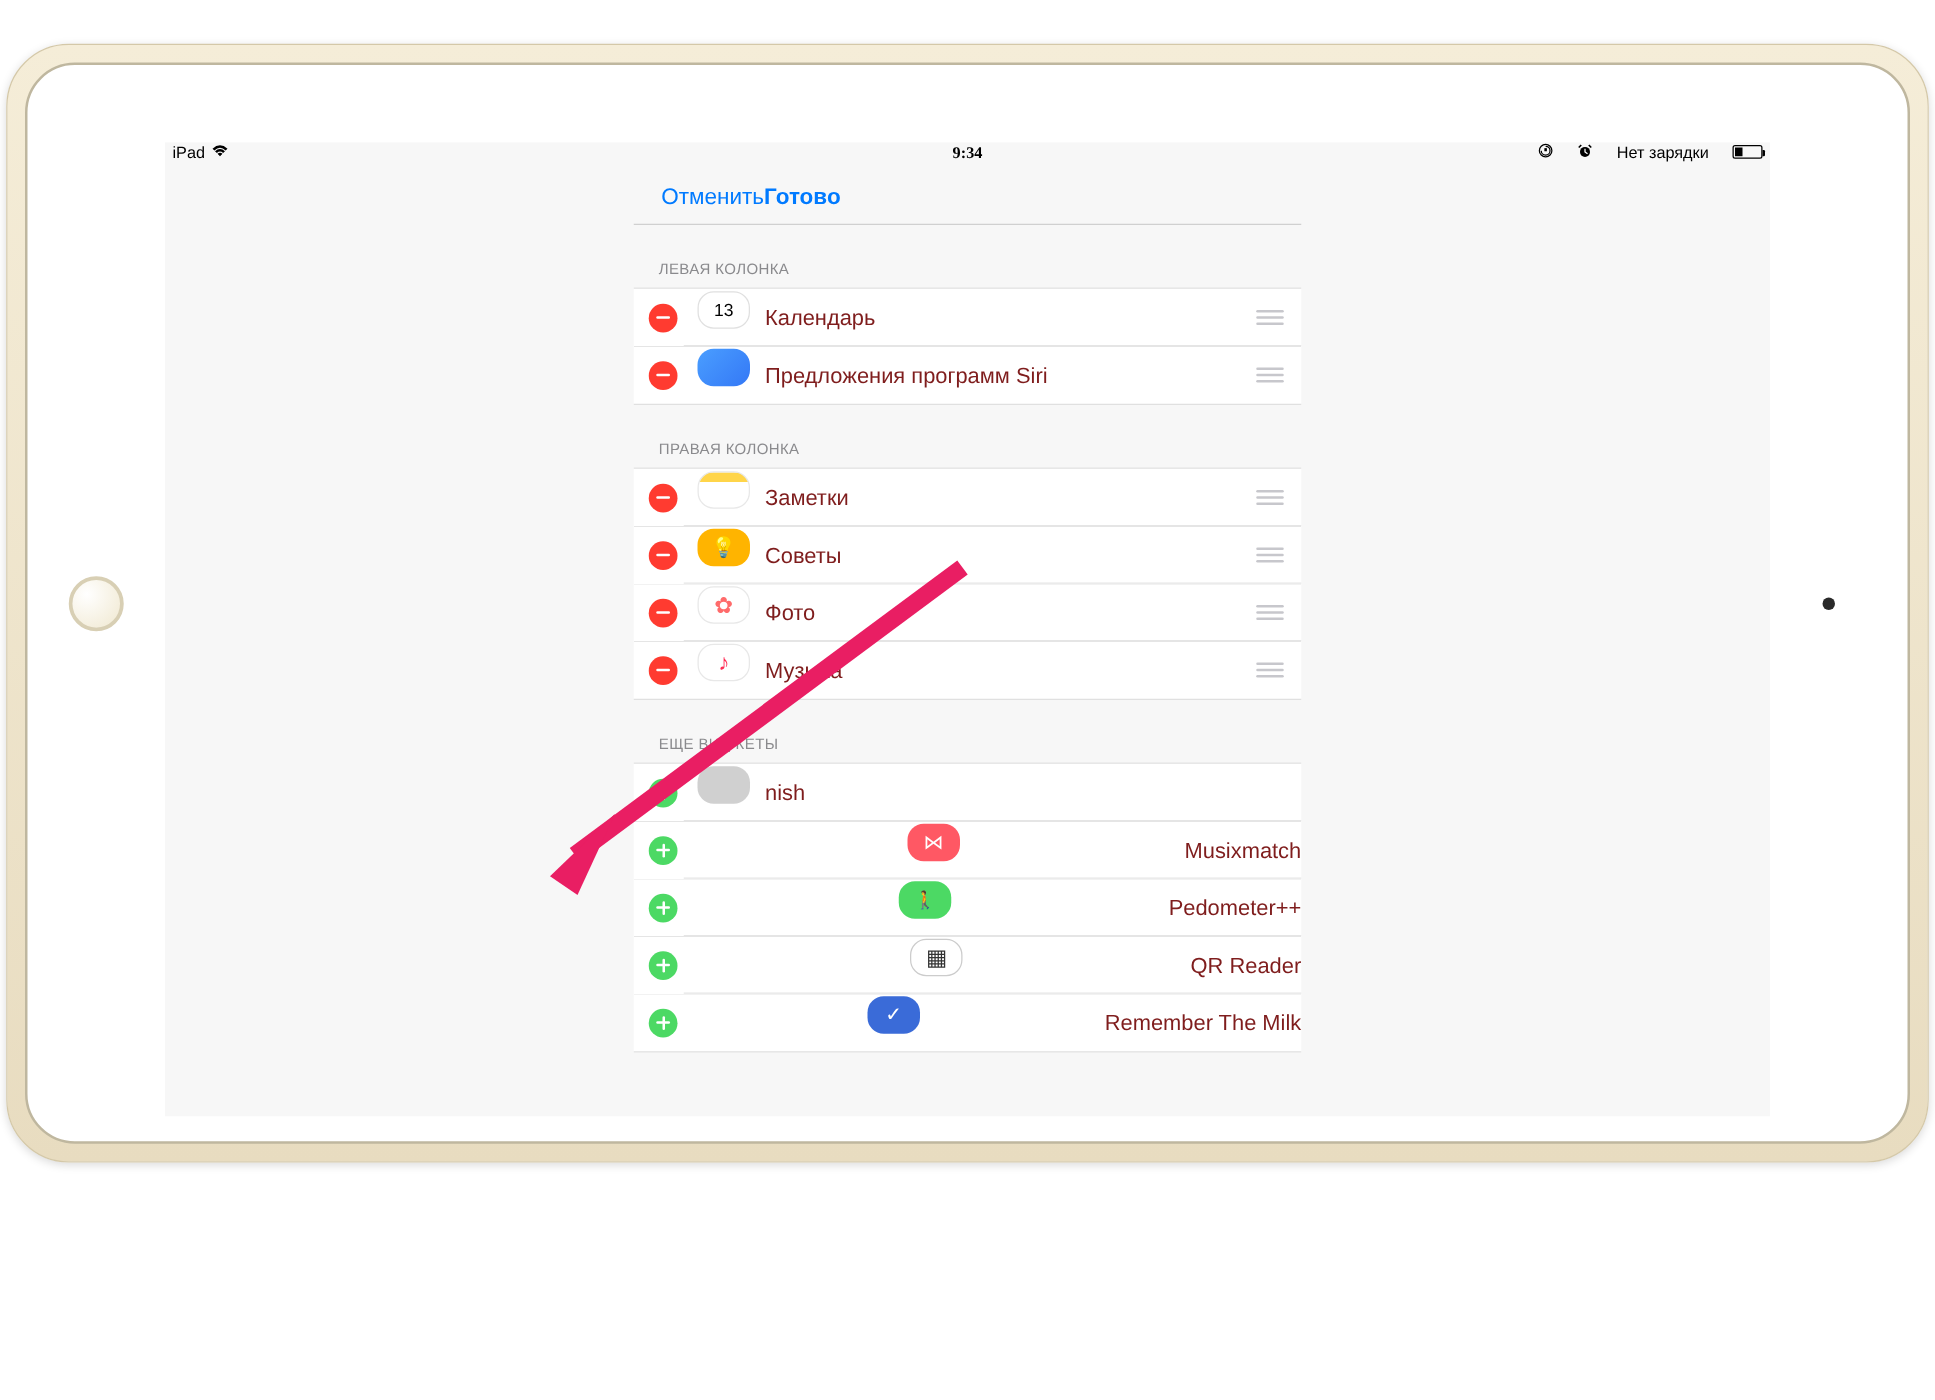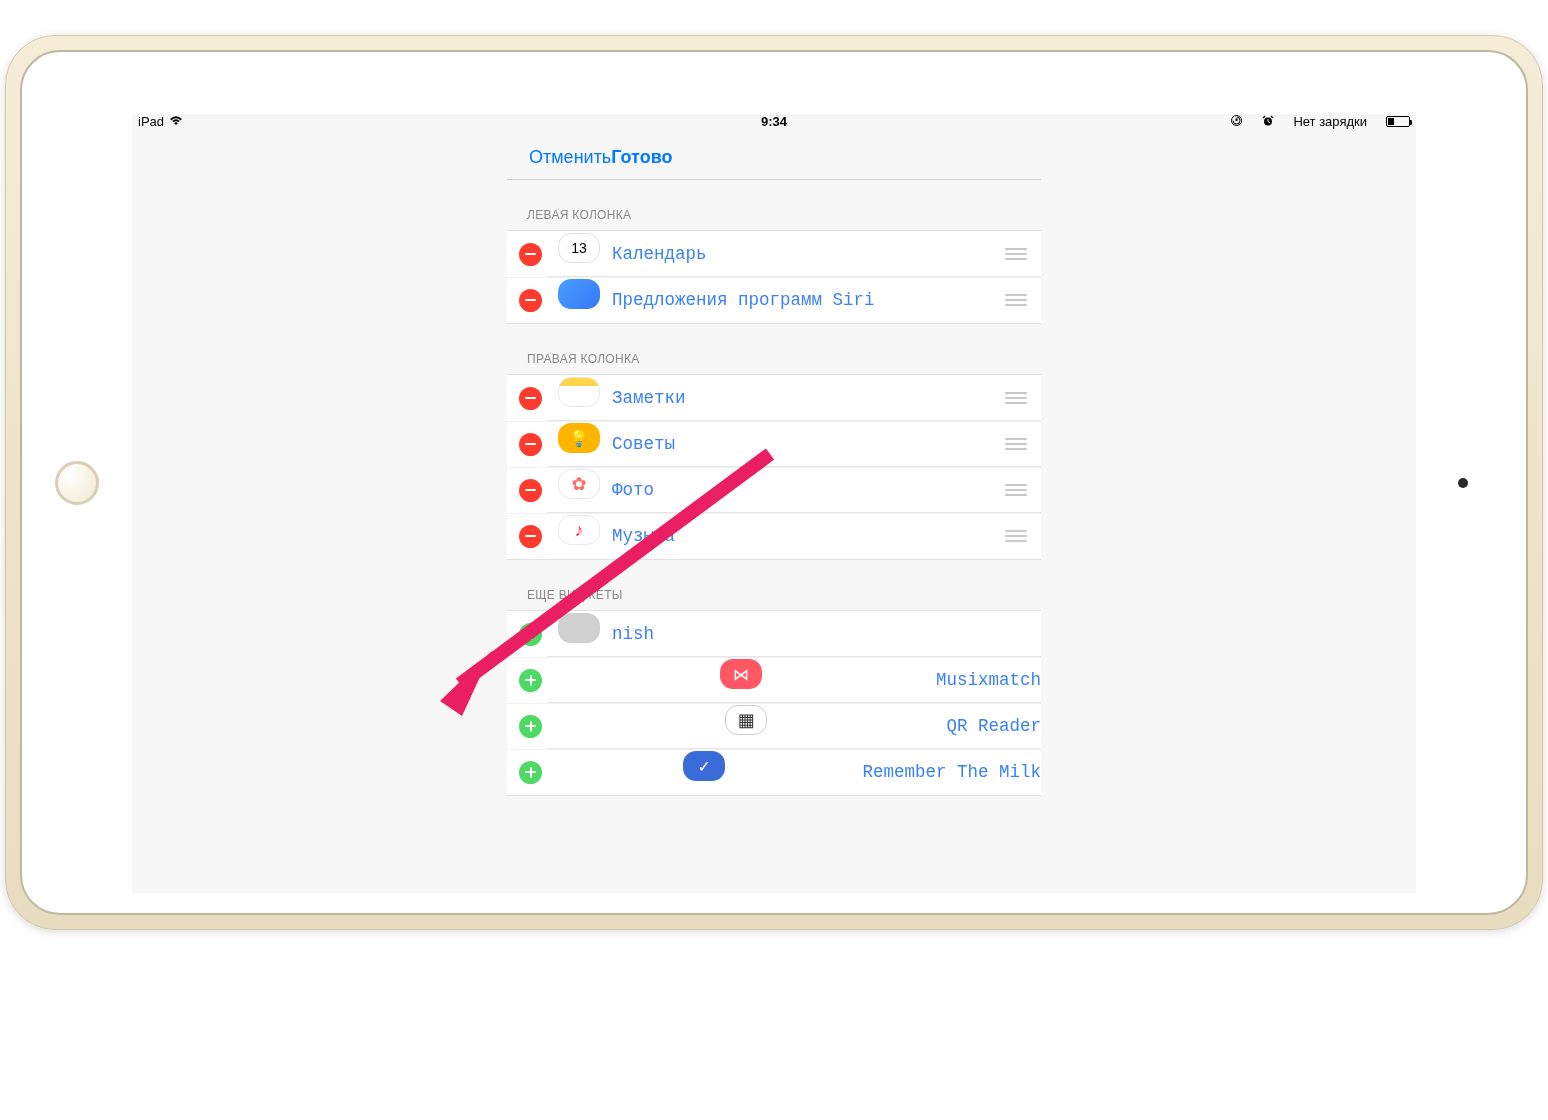--- a/index.html
+++ b/index.html
@@ -72,20 +72,21 @@
     position: relative;
     padding: 0 6px;
     background: #f7f7f7;
   }
   .status-left { display: flex; align-items: center; gap: 5px; }
   .status-center {
     position: absolute;
     left: 50%;
     transform: translateX(-50%);
     font-weight: 600;
+    font-family: Liberation Serif, serif;
   }
   .status-right {
     margin-left: auto;
     display: flex;
     align-items: center;
     gap: 19px;
   }
   .battery {
     width: 24px; height: 11px;
     border: 1px solid #000;
@@ -207,22 +208,21 @@
     margin: 0 12px 12px 16px;
     flex-shrink: 0;
     display: flex;
     align-items: center;
     justify-content: center;
     font-size: 14px;
     color: #fff;
   }
   .row-label {
     font-size: 17.5px;
-    color: #3b82f6;
-    font-family: Liberation Mono, monospace;
+    color: #7f1d1d;
   }
   .drag-handle {
     margin-left: auto;
     margin-right: 14px;
     width: 22px;
     display: flex;
     flex-direction: column;
     gap: 3px;
     cursor: grab;
   }
@@ -388,20 +388,25 @@
             <div class="app-icon ic-finish"></div>
             <span class="row-label">nish</span>
           </div>
           <div class="row">
             <div class="circle-btn circle-add"></div>
             <div class="app-icon ic-musix"></div>
             <span class="row-label">Musixmatch</span>
           </div>
           <div class="row">
             <div class="circle-btn circle-add"></div>
+            <div class="app-icon ic-pedo"></div>
+            <span class="row-label">Pedometer++</span>
+          </div>
+          <div class="row">
+            <div class="circle-btn circle-add"></div>
             <div class="app-icon ic-qr"></div>
             <span class="row-label">QR Reader</span>
           </div>
           <div class="row">
             <div class="circle-btn circle-add"></div>
             <div class="app-icon ic-rtm"></div>
             <span class="row-label">Remember The Milk</span>
           </div>
         </div>
 

